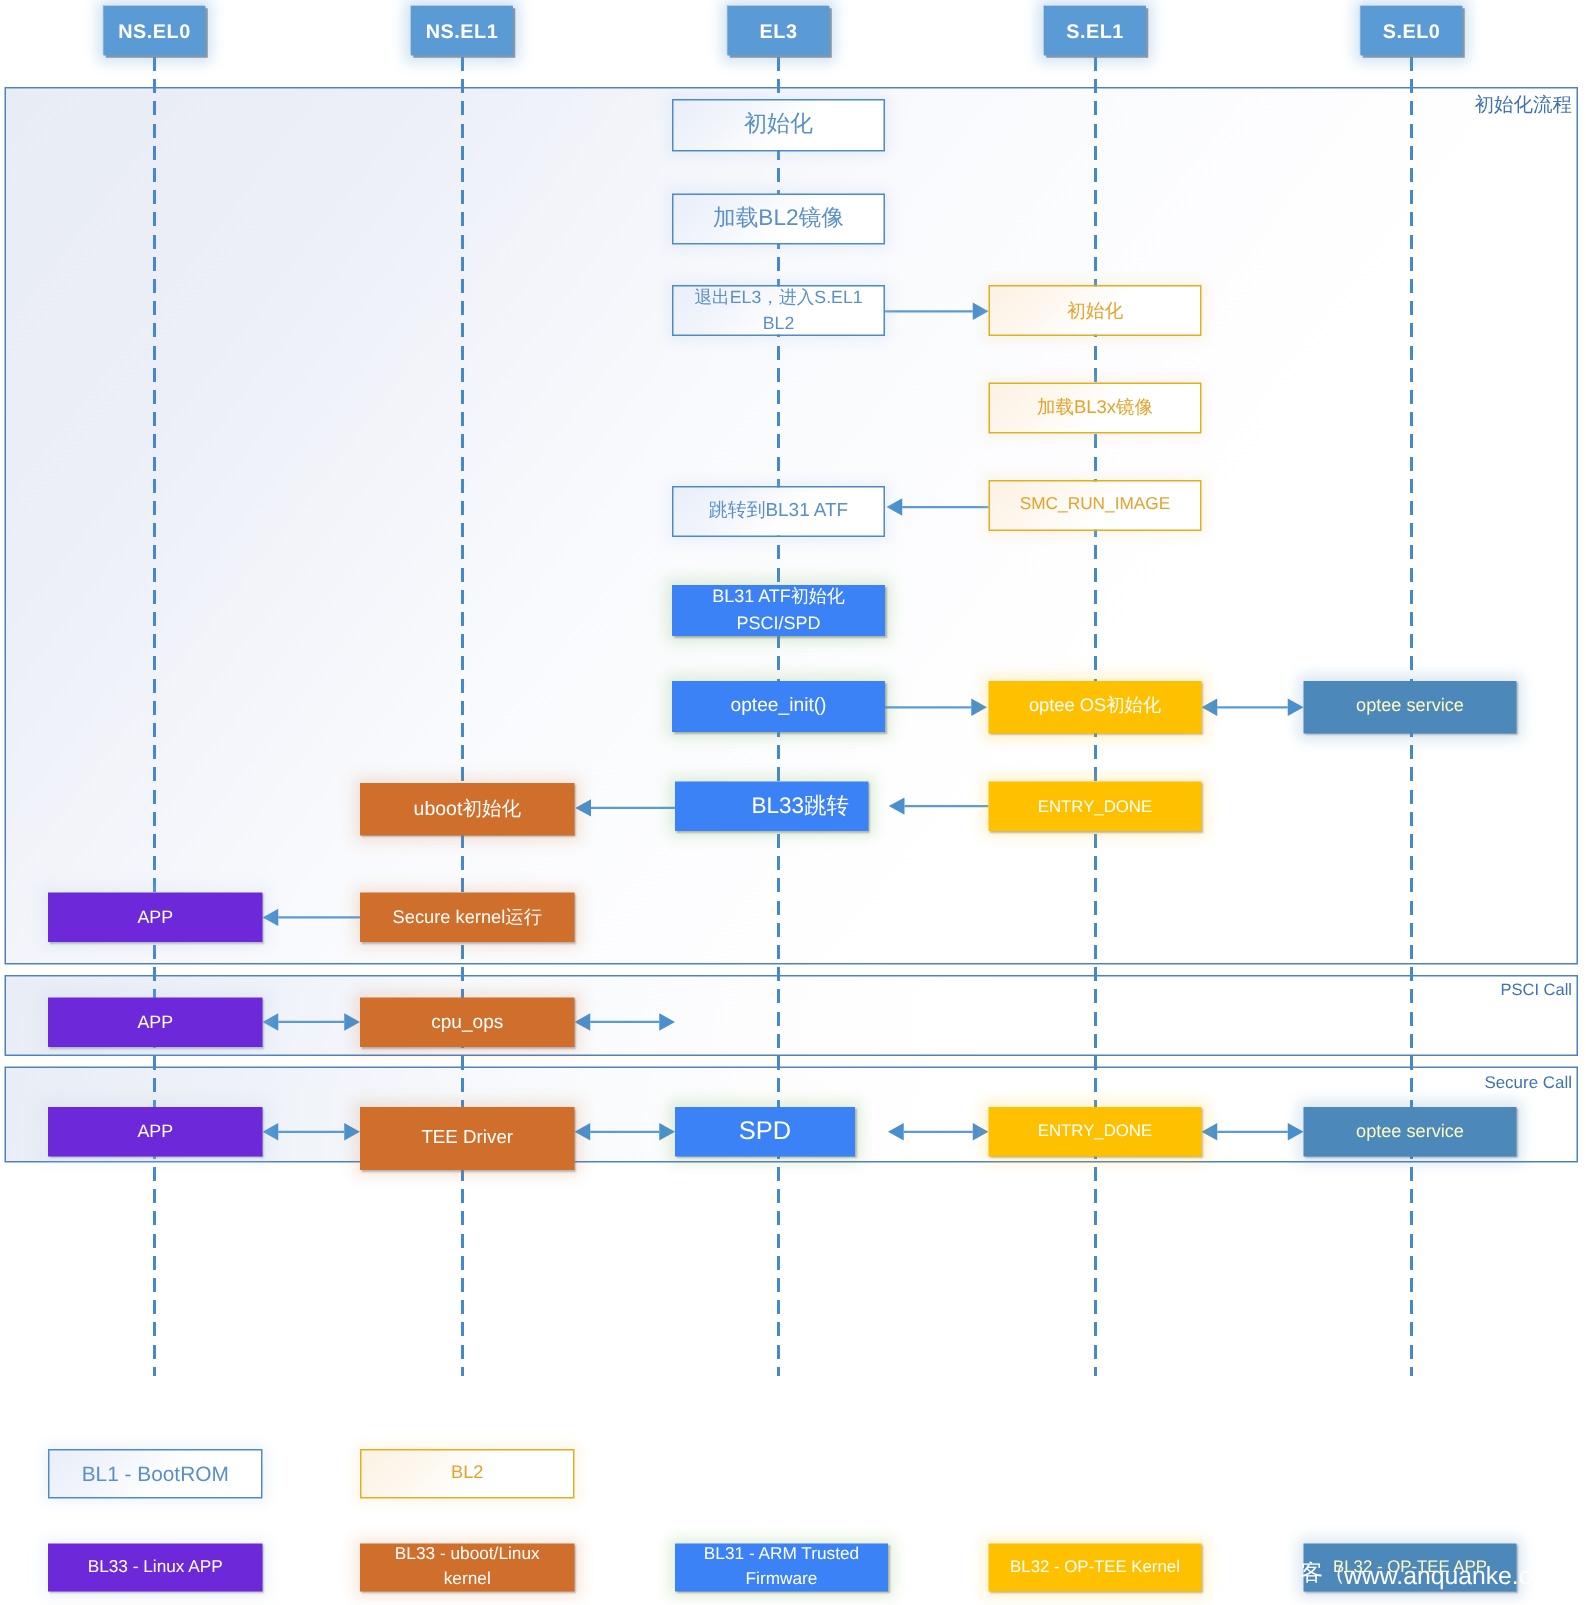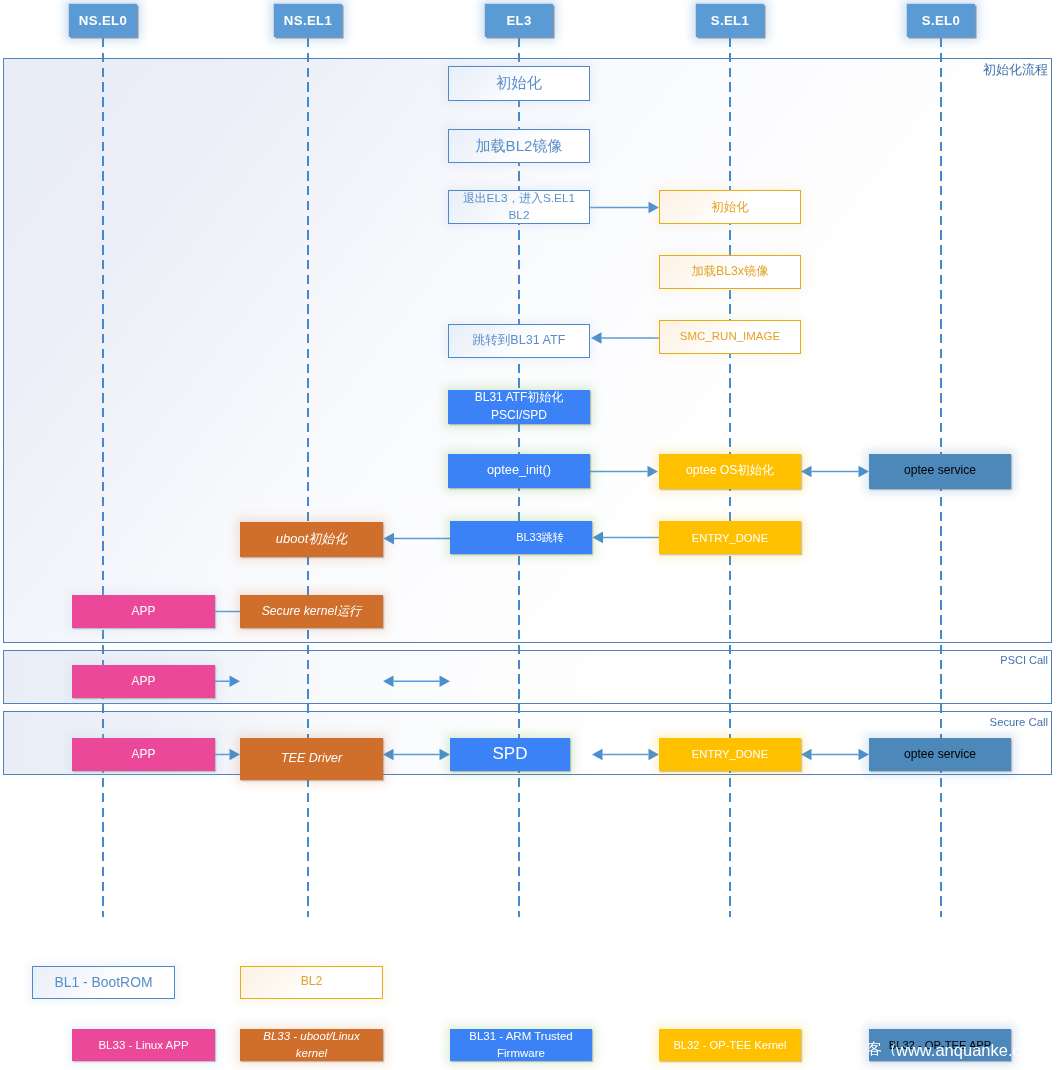--- a/index.html
+++ b/index.html
@@ -16,23 +16,23 @@
   .panel-short{background:linear-gradient(100deg,#e9edf5 0%,#eef1f8 14%,#f7f9fc 30%,#fdfdfe 48%,#ffffff 62%,#ffffff 100%);}
   .panel-label{position:absolute;right:3px;top:2.5px;color:#4173B0;line-height:1.25;}
   .box{position:absolute;display:flex;align-items:center;justify-content:center;
        text-align:center;line-height:1.45;box-sizing:border-box;white-space:pre-line;}
   .b-white{background:linear-gradient(137deg,#e9eef8 0%,#f2f5fb 30%,#ffffff 58%,#ffffff 100%);border:1px solid #4D8AC6;color:#5A8FC8;
            box-shadow:0 0 8px 3px rgba(180,205,235,.22);}
   .b-orangeline{background:linear-gradient(137deg,#fcf2e4 0%,#fdf7ee 28%,#ffffff 56%,#ffffff 100%);border:1px solid #E2AE1C;color:#E3A32B;
                box-shadow:0 0 8px 3px rgba(240,215,160,.22);}
   .b-green{background:#3b82f6;color:#fff;box-shadow:0 0 9px 4px rgba(112,173,71,.20),1.2px 1.2px 1.2px rgba(120,120,125,.55);}
   .b-orange{background:#FFC000;color:#fff;box-shadow:0 0 9px 4px rgba(255,192,0,.20),1.2px 1.2px 1.2px rgba(120,120,125,.55);}
-  .b-blue{background:#4D88BB;color:#000000;box-shadow:0 0 9px 4px rgba(77,136,187,.20),1.2px 1.2px 1.2px rgba(120,120,125,.55);}
-  .b-lblue{background:#ec4899;color:#fff;box-shadow:0 0 9px 4px rgba(188,208,232,.22),1.2px 1.2px 1.2px rgba(120,120,125,.55);margin-left:40px;}
-  .b-darkorange{background:#D06E2B;color:#fff;box-shadow:0 0 9px 4px rgba(208,110,43,.16),1.2px 1.2px 1.2px rgba(120,120,125,.55);font-style:italic;}
+  .b-blue{background:#4D88BB;color:#fef9c3;box-shadow:0 0 9px 4px rgba(77,136,187,.20),1.2px 1.2px 1.2px rgba(120,120,125,.55);}
+  .b-lblue{background:#6d28d9;color:#fff;box-shadow:0 0 9px 4px rgba(188,208,232,.22),1.2px 1.2px 1.2px rgba(120,120,125,.55);}
+  .b-darkorange{background:#D06E2B;color:#fff;box-shadow:0 0 9px 4px rgba(208,110,43,.16),1.2px 1.2px 1.2px rgba(120,120,125,.55);}
   svg.conn{position:absolute;left:0;top:0;width:1057px;height:1070px;pointer-events:none;overflow:visible;}
   .wm{position:absolute;color:#fff;font-size:16.5px;white-space:nowrap;
       font-family:"Liberation Sans",sans-serif;line-height:1;}
   .wm .cjk{font-size:15px;display:inline-block;width:29px;overflow:hidden;
            vertical-align:baseline;}
 </style>
 </head>
 <body>
 
 <div id="stage">
@@ -135,25 +135,26 @@
 <div class="box b-orangeline" style="left:659px;top:190px;width:142px;height:33.5px;font-size:12.5px;">初始化</div>
 <div class="box b-orangeline" style="left:659px;top:255px;width:142px;height:33.5px;font-size:12.3px;">加载BL3x镜像</div>
 <div class="box b-white" style="left:448px;top:323.5px;width:142px;height:34px;font-size:12.6px;">跳转到BL31 ATF</div>
 <div class="box b-orangeline" style="left:659px;top:320px;width:142px;height:33.5px;font-size:11.5px;">SMC_RUN_IMAGE</div>
 <div class="box b-green" style="left:448px;top:389.5px;width:142px;height:34.5px;font-size:12.0px;">BL31 ATF初始化
 PSCI/SPD</div>
 <div class="box b-green" style="left:448px;top:453.5px;width:142px;height:34px;font-size:12.8px;">optee_init()</div>
 <div class="box b-orange" style="left:659px;top:454px;width:142px;height:34.5px;font-size:12.2px;text-align:center;">optee OS初始化</div>
 <div class="box b-blue" style="left:869px;top:454px;width:142px;height:34.5px;font-size:12.1px;">optee service</div>
 <div class="box b-darkorange" style="left:240px;top:522.2px;width:143px;height:34.5px;font-size:13.0px;">uboot初始化</div>
-<div class="box b-green" style="left:450px;top:521.4px;width:142px;height:33px;font-size:11px;padding-left:38px;">BL33跳转</div>
+<div class="box b-green" style="left:450px;top:521.4px;width:129px;height:33px;font-size:15px;padding-left:38px;">BL33跳转</div>
 <div class="box b-orange" style="left:659px;top:521.4px;width:142px;height:33px;font-size:11.2px;">ENTRY_DONE</div>
 <div class="box b-lblue" style="left:32px;top:595px;width:143px;height:33.2px;font-size:11.9px;">APP</div>
 <div class="box b-darkorange" style="left:240px;top:595px;width:143px;height:33.2px;font-size:12.2px;">Secure kernel运行</div>
 <div class="box b-lblue" style="left:32px;top:664.8px;width:143px;height:33.2px;font-size:11.9px;">APP</div>
+<div class="box b-darkorange" style="left:240px;top:664.8px;width:143px;height:33.2px;font-size:12.7px;">cpu_ops</div>
 <div class="box b-lblue" style="left:32px;top:737.5px;width:143px;height:33.6px;font-size:11.9px;">APP</div>
 <div class="box b-darkorange" style="left:240px;top:737.5px;width:143px;height:42px;font-size:12.5px;">TEE Driver</div>
 <div class="box b-green" style="left:450px;top:737.5px;width:120px;height:33.6px;font-size:17px;">SPD</div>
 <div class="box b-orange" style="left:659px;top:737.5px;width:142px;height:33.6px;font-size:11.2px;">ENTRY_DONE</div>
 <div class="box b-blue" style="left:869px;top:737.5px;width:142px;height:33.6px;font-size:12.1px;">optee service</div>
 <div class="box b-white" style="left:32px;top:965.5px;width:143px;height:33.5px;font-size:13.9px;">BL1 - BootROM</div>
 <div class="box b-orangeline" style="left:240px;top:965.5px;width:143px;height:33.5px;font-size:12.2px;">BL2</div>
 <div class="box b-lblue" style="left:32px;top:1029px;width:143px;height:32.3px;font-size:11.5px;">BL33 - Linux APP</div>
 <div class="box b-darkorange" style="left:240px;top:1029px;width:143px;height:32.3px;font-size:11.5px;">BL33 - uboot/Linux
 kernel</div>

